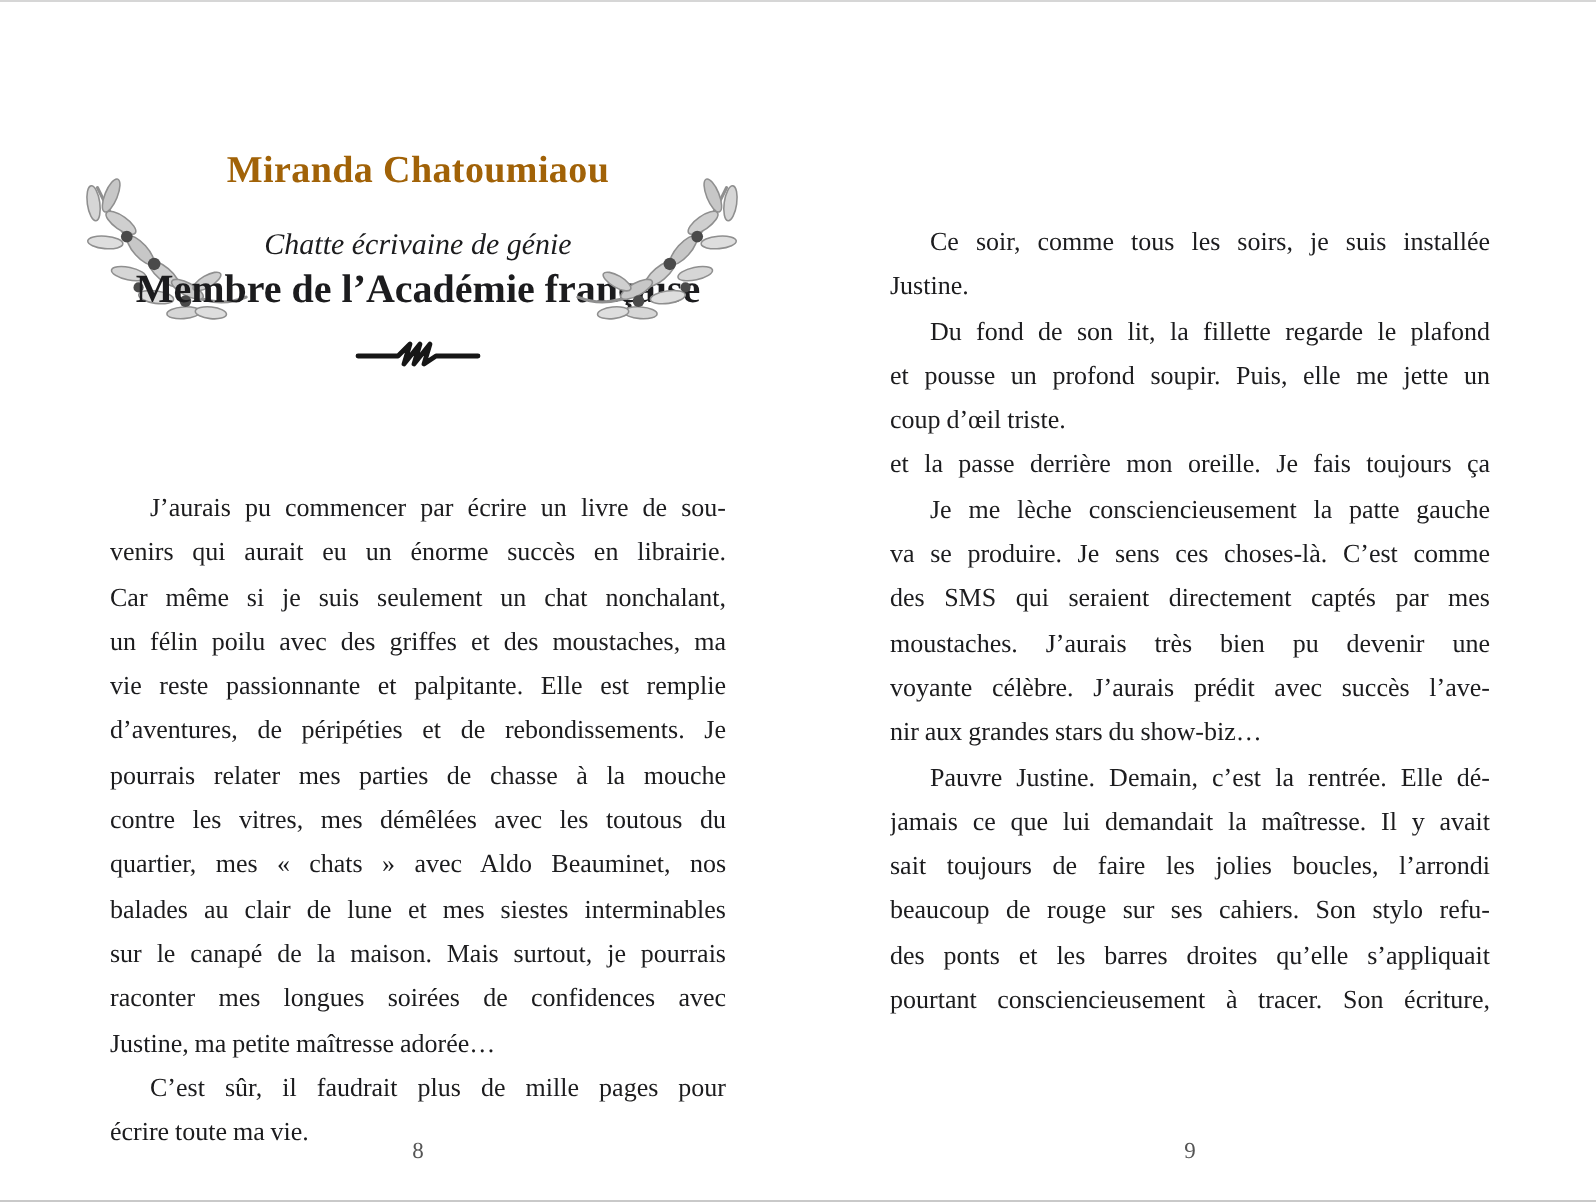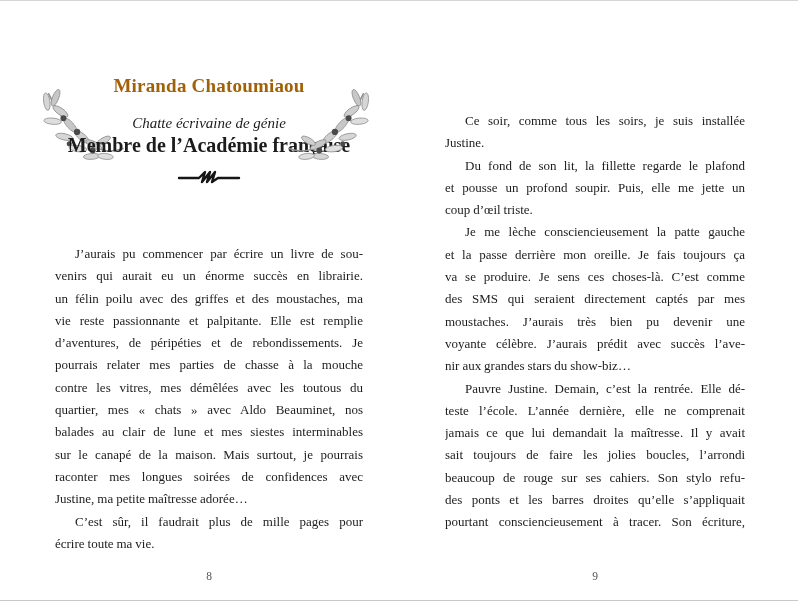--- a/index.html
+++ b/index.html
@@ -127,20 +127,21 @@
       </g>
     </svg>
 
     <svg class="divider" viewBox="0 0 64 16">
       <path d="M2,9 L22,9 L28,3 L25,13 L33,3 L30,13 L38,3 L35,13 L41,9 L62,9" fill="none" stroke="#161616" stroke-width="2.4" stroke-linejoin="round" stroke-linecap="round"></path>
     </svg>
 
     <div class="page-body page-body-left" id="left-body">
         <div class="line indent">J’aurais pu commencer par écrire un livre de sou-</div>
         <div class="line">venirs qui aurait eu un énorme succès en librairie.</div>
+        <div class="line">Car même si je suis seulement un chat nonchalant,</div>
         <div class="line">un félin poilu avec des griffes et des moustaches, ma</div>
         <div class="line">vie reste passionnante et palpitante. Elle est remplie</div>
         <div class="line">d’aventures, de péripéties et de rebondissements. Je</div>
         <div class="line">pourrais relater mes parties de chasse à la mouche</div>
         <div class="line">contre les vitres, mes démêlées avec les toutous du</div>
         <div class="line">quartier, mes « chats » avec Aldo Beauminet, nos</div>
         <div class="line">balades au clair de lune et mes siestes interminables</div>
         <div class="line">sur le canapé de la maison. Mais surtout, je pourrais</div>
         <div class="line">raconter mes longues soirées de confidences avec</div>
         <div class="line endline">Justine, ma petite maîtresse adorée…</div>
@@ -151,29 +152,28 @@
     <div class="page-number">8</div>
   </div>
 
   <div class="page page-right">
     <div class="page-body page-body-right" id="right-body">
         <div class="line indent">Ce soir, comme tous les soirs, je suis installée</div>
         <div class="line endline">Justine.</div>
         <div class="line indent">Du fond de son lit, la fillette regarde le plafond</div>
         <div class="line">et pousse un profond soupir. Puis, elle me jette un</div>
         <div class="line endline">coup d’œil triste.</div>
+        <div class="line">et la passe derrière mon oreille. Je fais toujours ça</div>
         <div class="line indent">Je me lèche consciencieusement la patte gauche</div>
-        <div class="line">et la passe derrière mon oreille. Je fais toujours ça</div>
         <div class="line">va se produire. Je sens ces choses-là. C’est comme</div>
         <div class="line">des SMS qui seraient directement captés par mes</div>
         <div class="line">moustaches. J’aurais très bien pu devenir une</div>
         <div class="line">voyante célèbre. J’aurais prédit avec succès l’ave-</div>
         <div class="line endline">nir aux grandes stars du show-biz…</div>
         <div class="line indent">Pauvre Justine. Demain, c’est la rentrée. Elle dé-</div>
-        <div class="line">teste l’école. L’année dernière, elle ne comprenait</div>
         <div class="line">jamais ce que lui demandait la maîtresse. Il y avait</div>
         <div class="line">sait toujours de faire les jolies boucles, l’arrondi</div>
         <div class="line">beaucoup de rouge sur ses cahiers. Son stylo refu-</div>
         <div class="line">des ponts et les barres droites qu’elle s’appliquait</div>
         <div class="line">pourtant consciencieusement à tracer. Son écriture,</div>
       </div>
 
     <div class="page-number">9</div>
   </div>
 

